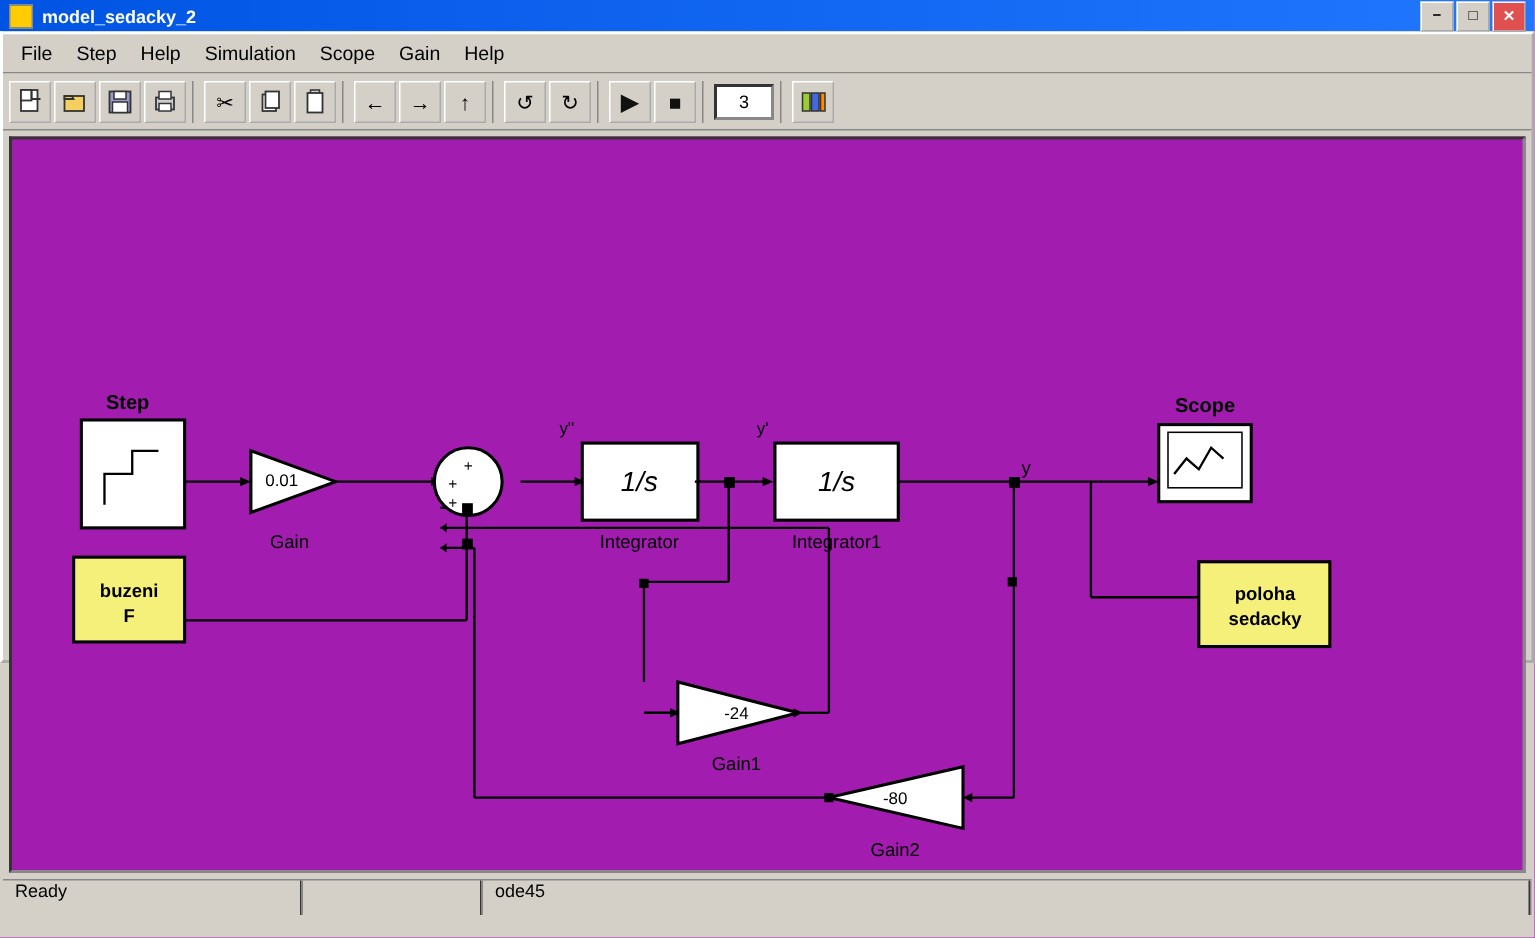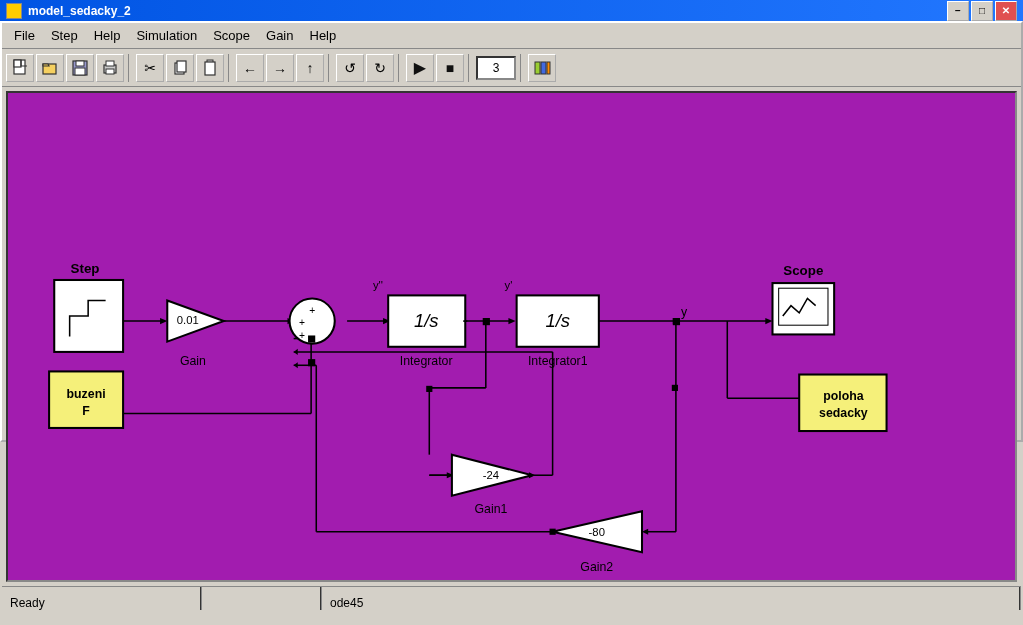--- a/index.html
+++ b/index.html
@@ -59,21 +59,21 @@
       height: calc(597px - 26px - 38px - 30px - 12px);
     }
 
     
     .statusbar {
       height: 24px; background: #d4d0c8; border-top: 1px solid #888;
       display: flex; align-items: center;
     }
     .status-seg {
       height: 100%; border-right: 2px groove #888; padding: 0 8px;
-      display: flex; align-items: flex-end; font-size: 12px;
+      display: flex; align-items: flex-start; font-size: 12px;
     }
     .status-seg:first-child { width: 200px; }
     .status-seg:nth-child(2) { width: 120px; }
     .status-seg:nth-child(3) { flex: 1; }
     .status-seg:last-child { width: 100px; }
 
     
     .sim-svg { width: 100%; height: 100%; position: absolute; top: 0; left: 0; }
   </style>
 </head>

